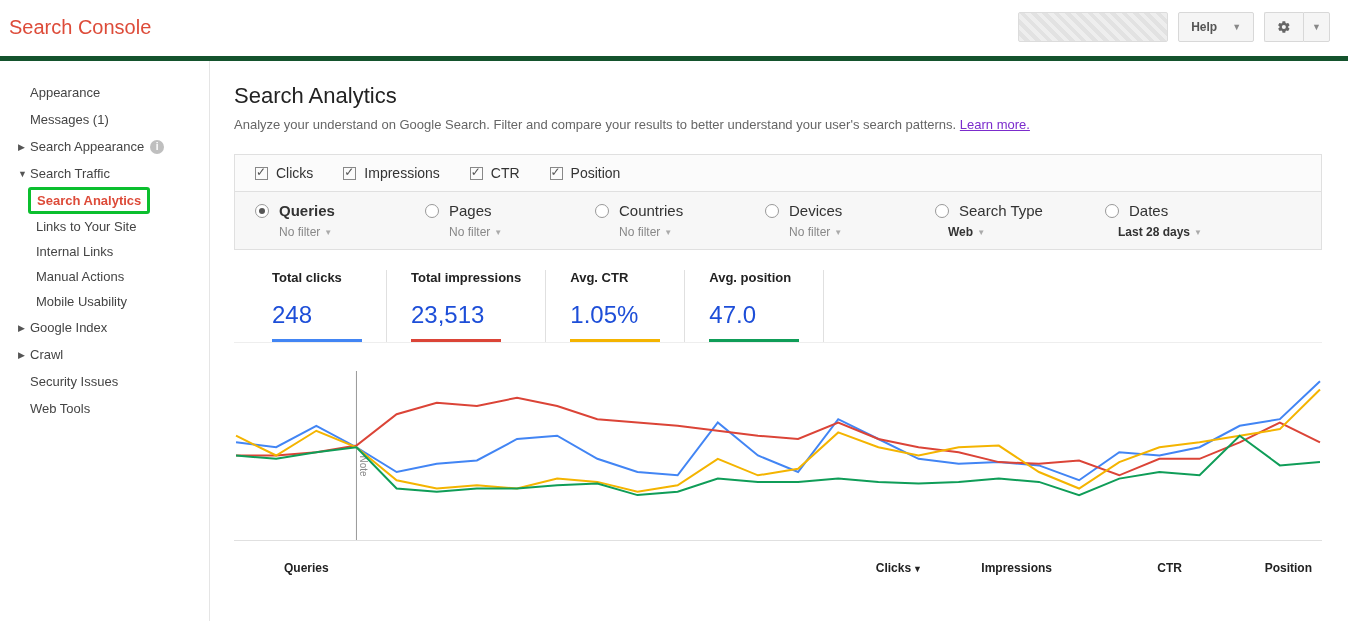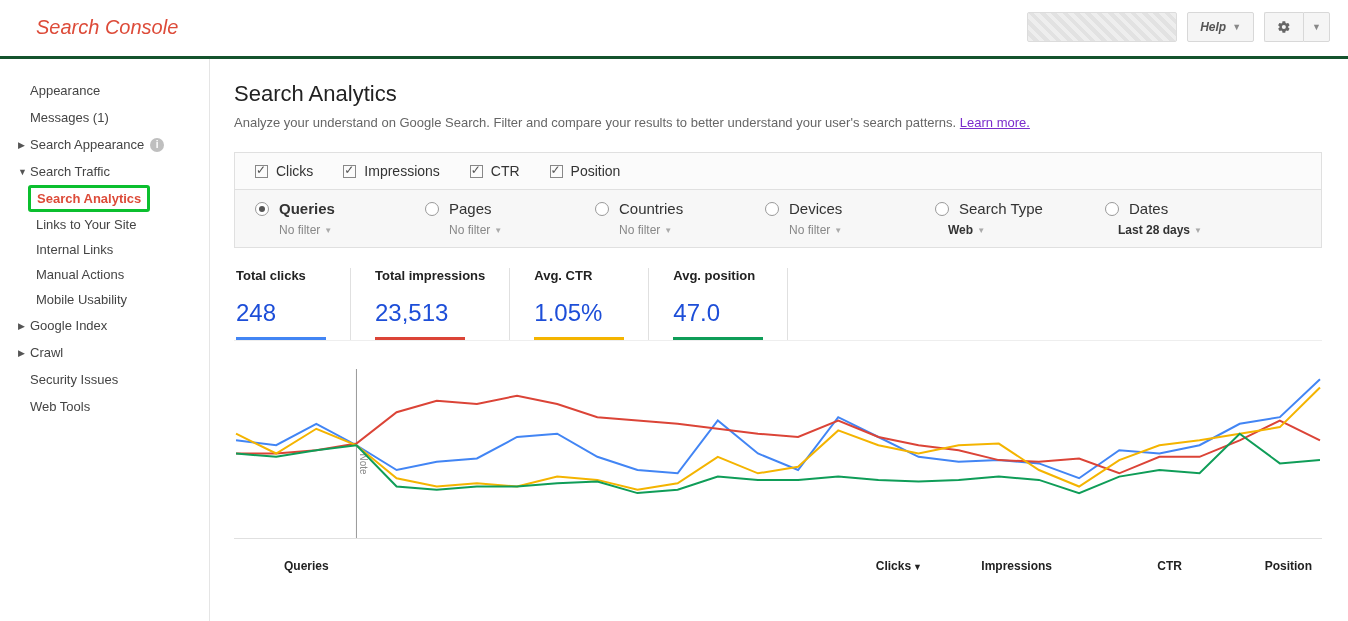--- a/index.html
+++ b/index.html
@@ -8,38 +8,37 @@
     font-size: 13px;
     color: #222;
     background: #fff;
     width: 1348px;
   }
   
   .header {
     display: flex;
     align-items: center;
     justify-content: space-between;
-    padding: 12px 18px 14px 36px;
-    border-bottom: 3px solid #14532d;
-    font-style: italic;
+    padding: 12px 18px 14px 9px;
+    border-bottom: 5px solid #14532d;
   }
   .brand {
     color: #dd4b39;
     font-size: 20px;
     font-weight: normal;
   }
   .header-right { display: flex; gap: 10px; align-items: center; }
   .header-prop {
     width: 150px; height: 30px;
     background: repeating-linear-gradient(45deg,#eee,#eee 4px,#e2e2e2 4px,#e2e2e2 8px);
     border: 1px solid #dcdcdc;
     border-radius: 2px;
   }
   .btn {
-    display: inline-flex; align-items: center; gap: 6px;
+    display: inline-flex; align-items: center; gap: 15px;
     height: 30px; padding: 0 12px;
     background: #f5f5f5; border: 1px solid #d8d8d8; border-radius: 2px;
     color: #555; font-size: 12px; font-weight: bold;
     cursor: pointer;
   }
   .btn .caret { font-size: 9px; color: #888; }
   .btn-group { display: flex; }
   .btn-group .btn:first-child { border-top-right-radius:0; border-bottom-right-radius:0; border-right:none; }
   .btn-group .btn:last-child  { border-top-left-radius:0;  border-bottom-left-radius:0;  padding:0 8px; }
   .gear-svg { width:14px; height:14px; fill:#666; }
@@ -86,21 +85,21 @@
   .radio-top.sel .dot::after { content:''; position:absolute; inset:3px; background:#555; border-radius:50%; }
   .radio-top .lab { font-size:15px; color:#333; }
   .radio-top.sel .lab { font-weight:bold; }
   .radio-sub { display:flex; align-items:center; gap:4px; margin-left:24px; font-size:12px; color:#888; }
   .radio-sub.bold { color:#333; font-weight:bold;margin-left:13px; }
   .mini-caret { font-size:8px; color:#aaa; }
 
   
   .metrics { display:flex; margin-top:20px; }
   .metric { padding: 0 24px; border-right:1px solid #e0e0e0; }
-  .metric:first-child { padding-left:2px; }
+  .metric:first-child { padding-left:2px;margin-left:36px; }
   .metric .m-lab { font-size:13px; font-weight:bold; color:#222; }
   .metric .m-val { font-size:24px; color:#1d4ed8; margin-top:16px; }
   .metric .m-bar { height:3px; width:90px; margin-top:10px; }
   .c-blue   { background:#4285f4; }
   .c-red    { background:#db4437; }
   .c-yellow { background:#f4b400; }
   .c-green  { background:#0f9d58; }
 
   
   .chart-wrap { margin-top:28px; position:relative; height:170px; border-bottom:1px solid #e0e0e0; }

